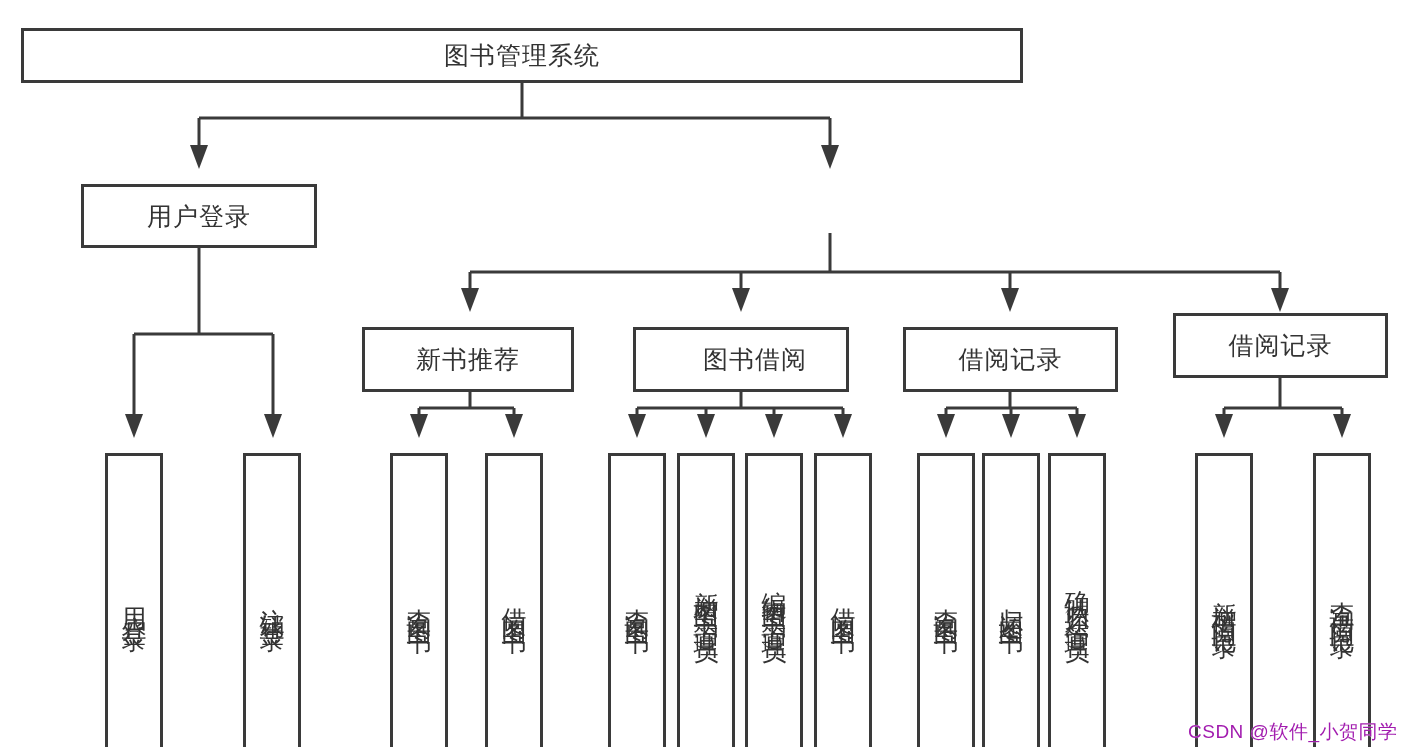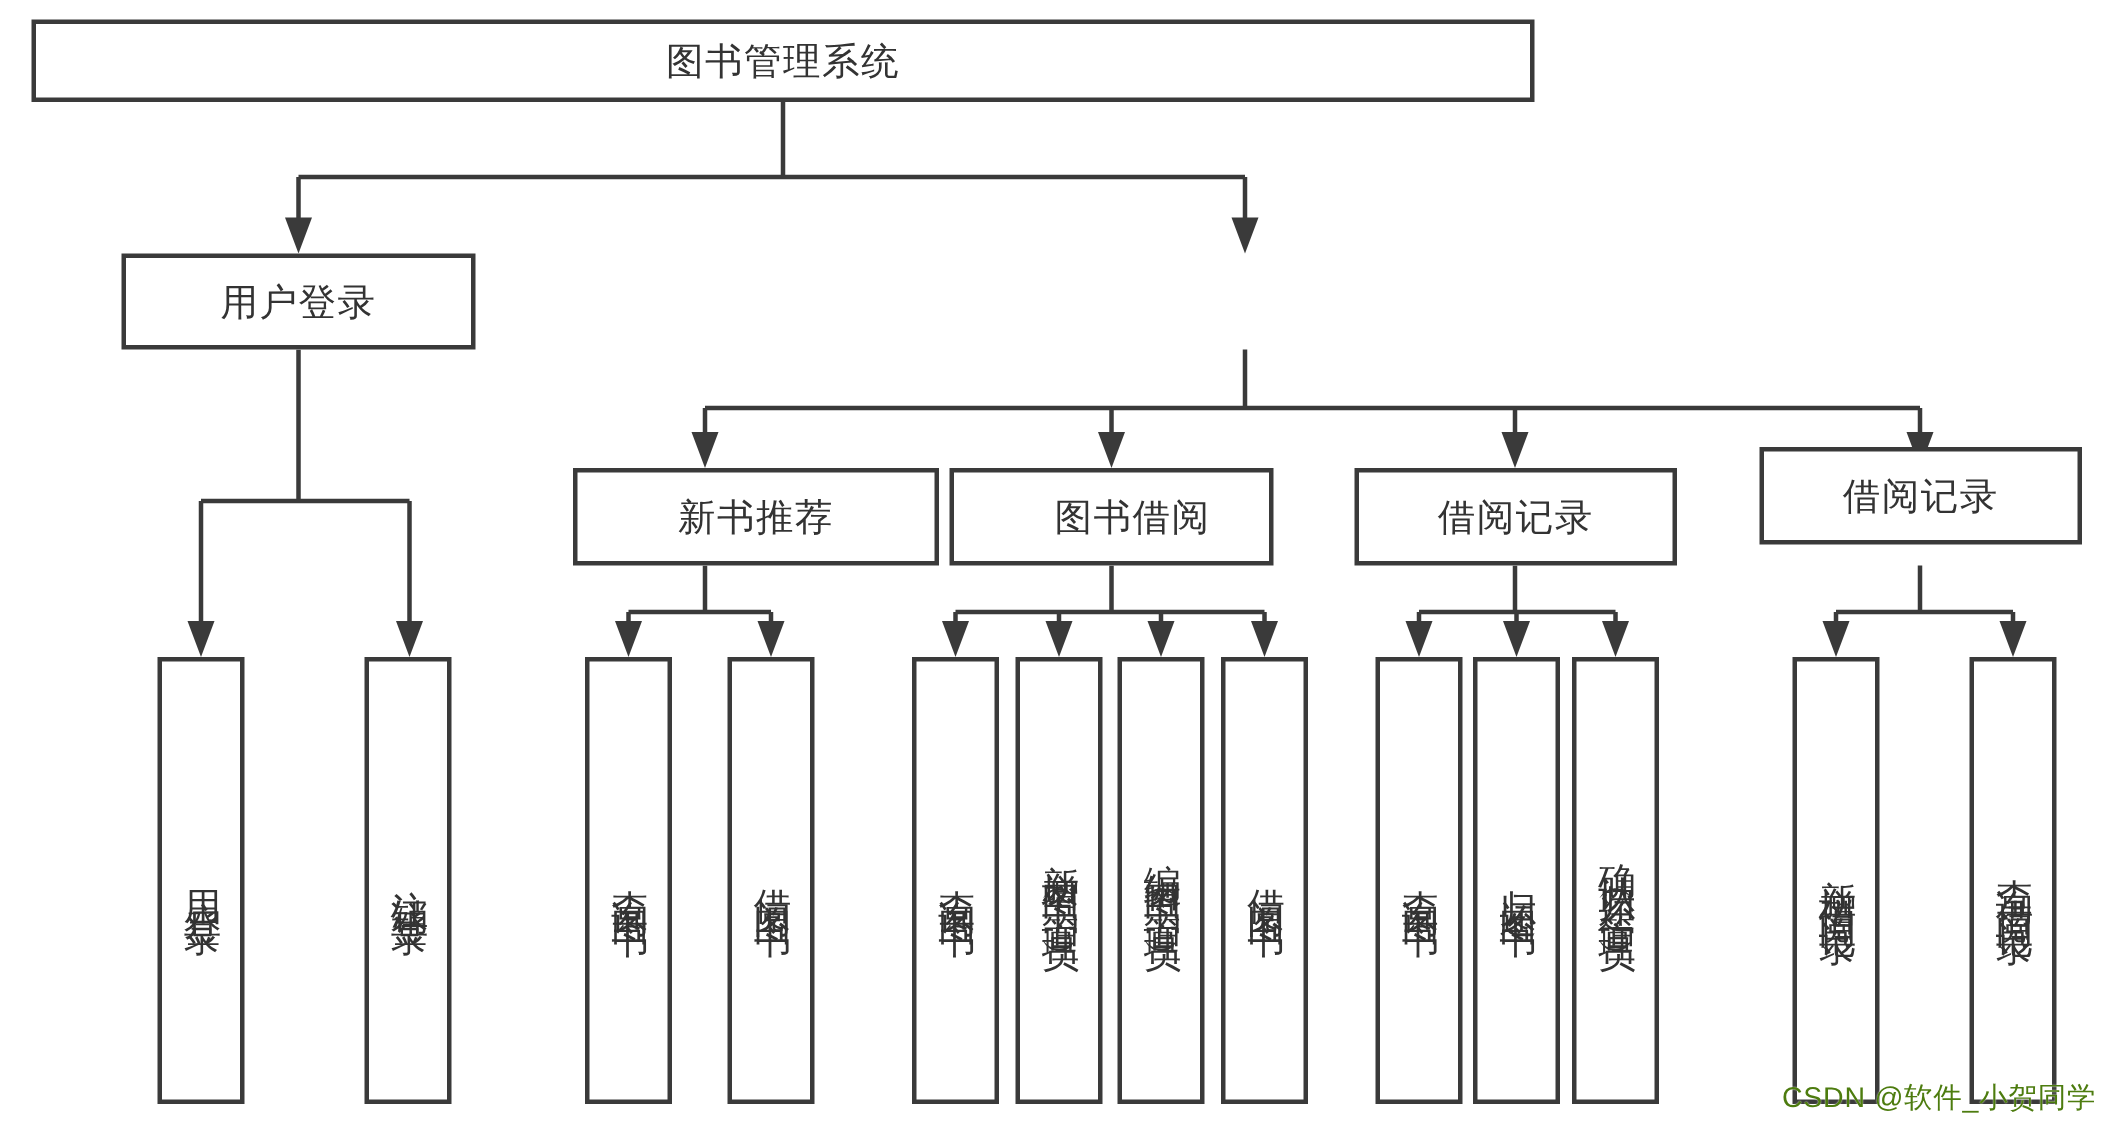--- a/index.html
+++ b/index.html
@@ -16,48 +16,49 @@
     box-sizing:border-box;
     border:3px solid #3a3a3a;
     background:#ffffff;
     display:flex;
     align-items:center;
     justify-content:center;
     color:#333333;
     font-size:25px;
     letter-spacing:1px;
     white-space:nowrap;
+    margin-top:15px;
   }
   .vbox span{
     writing-mode:vertical-rl;
     text-orientation:upright;
     letter-spacing:7px;
     line-height:1;
     font-size:25px;
   }
   
   #root{left:21px;top:13px;width:1002px;height:55px;}
   
   #n-login{left:81px;top:169px;width:236px;height:64px;}
   #n-mgmt{left:712px;top:169px;width:236px;height:64px;}
   
-  #n-newbook{left:382px;top:312px;width:244px;height:65px;}
+  #n-newbook{left:362px;top:312px;width:212px;height:65px;}
   #n-borrow{left:633px;top:312px;width:216px;height:65px;padding-left:28px;}
   #n-current{left:903px;top:312px;width:215px;height:65px;}
   #n-records{left:1173px;top:298px;width:215px;height:65px;}
   
   .leaf{top:438px;width:58px;height:298px;}
   #lf-1{left:105px;} #lf-2{left:243px;}
   #lf-3{left:390px;} #lf-4{left:485px;}
   #lf-5{left:608px;} #lf-6{left:677px;} #lf-7{left:745px;} #lf-8{left:814px;}
   #lf-9{left:917px;} #lf-10{left:982px;} #lf-11{left:1048px;}
   #lf-12{left:1195px;} #lf-13{left:1313px;}
   #watermark{
     position:absolute;left:1188px;top:719px;
-    font-size:19px;color:#4d7c0f;
+    font-size:19px;color:#a21caf;
     letter-spacing:0.5px;white-space:nowrap;
     text-shadow:0 0 1px #ffffff;
   }
 </style>
 </head>
 <body>
 
 <div id="stage">
 
   <svg id="connectors" viewBox="0 0 1405 747" xmlns="http://www.w3.org/2000/svg">

